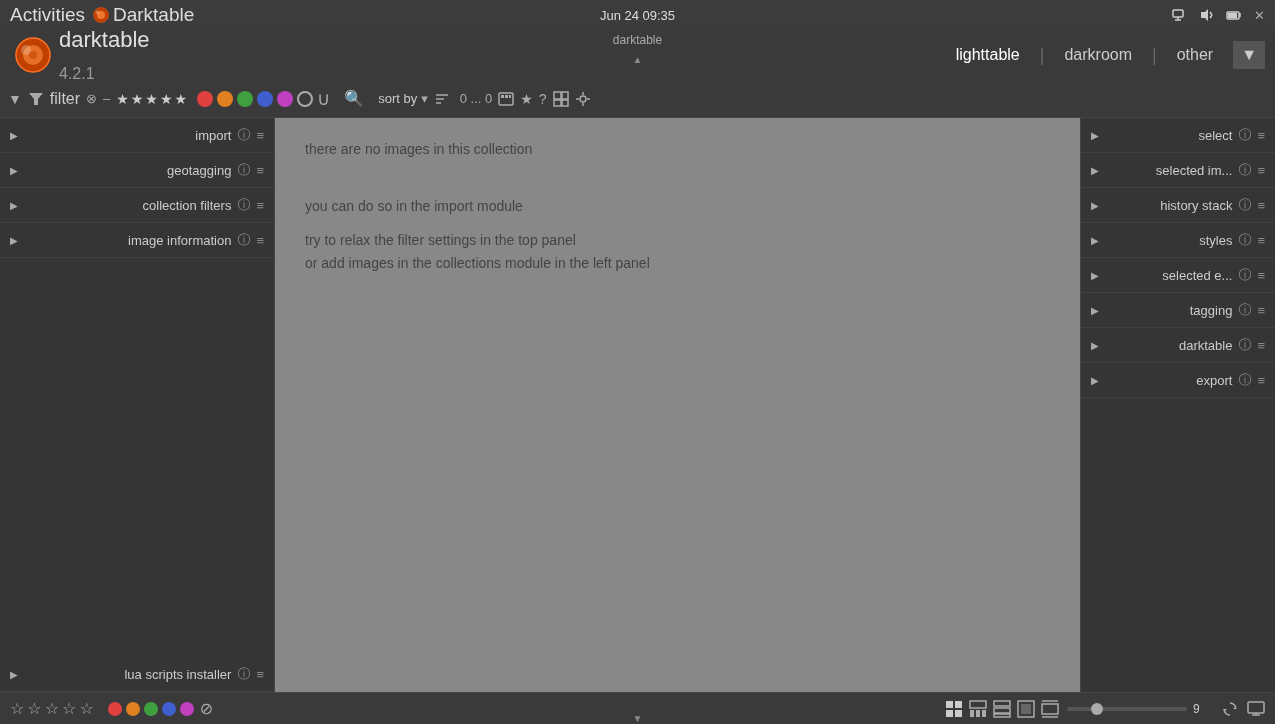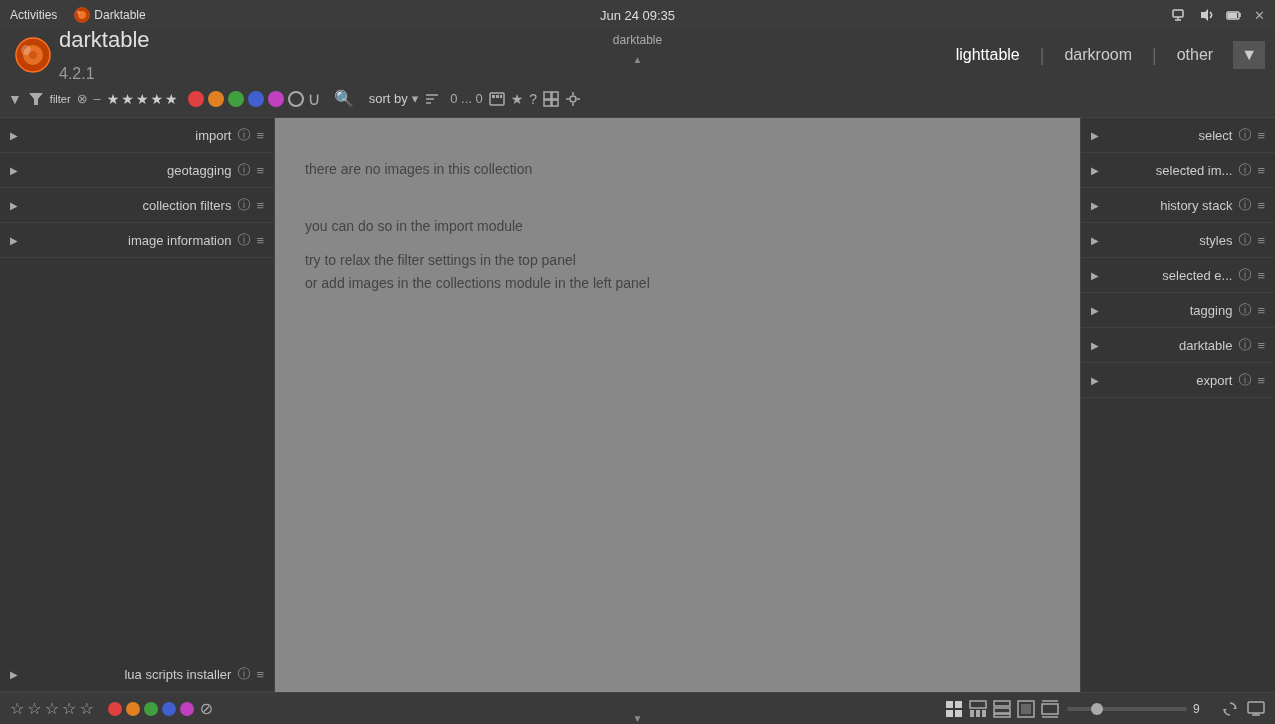--- a/index.html
+++ b/index.html
@@ -17,21 +17,21 @@
     
     .system-bar {
       background: #3c3c3c;
       height: 30px;
       display: flex;
       align-items: center;
       padding: 0 10px;
       justify-content: space-between;
       position: relative;
     }
-    .system-bar-left { display: flex; align-items: center; gap: 17px; color: #ddd; font-size: 12px; }
+    .system-bar-left { display: flex; align-items: flex-end; gap: 8px; color: #ddd; font-size: 19px; }
     .system-bar-center { position: absolute; left: 50%; transform: translateX(-50%); color: #ddd; font-size: 13px; }
     .system-bar-right { display: flex; align-items: center; gap: 12px; color: #ddd; }
 
     
     .app-header {
       background: #3a3a3a;
       height: 50px;
       display: flex;
       align-items: center;
       position: relative;
@@ -86,21 +86,21 @@
     .filter-bar {
       background: #3a3a3a;
       height: 38px;
       display: flex;
       align-items: center;
       padding: 0 8px;
       gap: 6px;
       border-bottom: 1px solid #444;
     }
     .filter-icon { color: #aaa; font-size: 14px; cursor: pointer; }
-    .filter-label { color: #ccc; font-size: 11px; }
+    .filter-label { color: #ccc; font-size: 16px; }
     .filter-x { color: #aaa; cursor: pointer; }
     .star-rating { display: flex; gap: 2px; align-items: center; }
     .star { color: #ccc; font-size: 14px; }
     .color-circles { display: flex; gap: 4px; align-items: center; margin-left: 4px; }
     .color-circle {
       width: 16px; height: 16px;
       border-radius: 50%;
       border: 2px solid transparent;
       cursor: pointer;
     }
@@ -165,21 +165,21 @@
     }
 
     
     .center-panel {
       flex: 1;
       background: #888;
       display: flex;
       flex-direction: column;
       align-items: flex-start;
       justify-content: flex-start;
-      padding: 40px 30px;
+      padding: 20px 30px;
       position: relative;
     }
     .center-message { color: #444; font-size: 14px; line-height: 1.6; }
     .center-message p { margin-bottom: 12px; }
 
     
     .right-panel {
       width: 195px;
       background: #353535;
       border-left: 1px solid #444;

